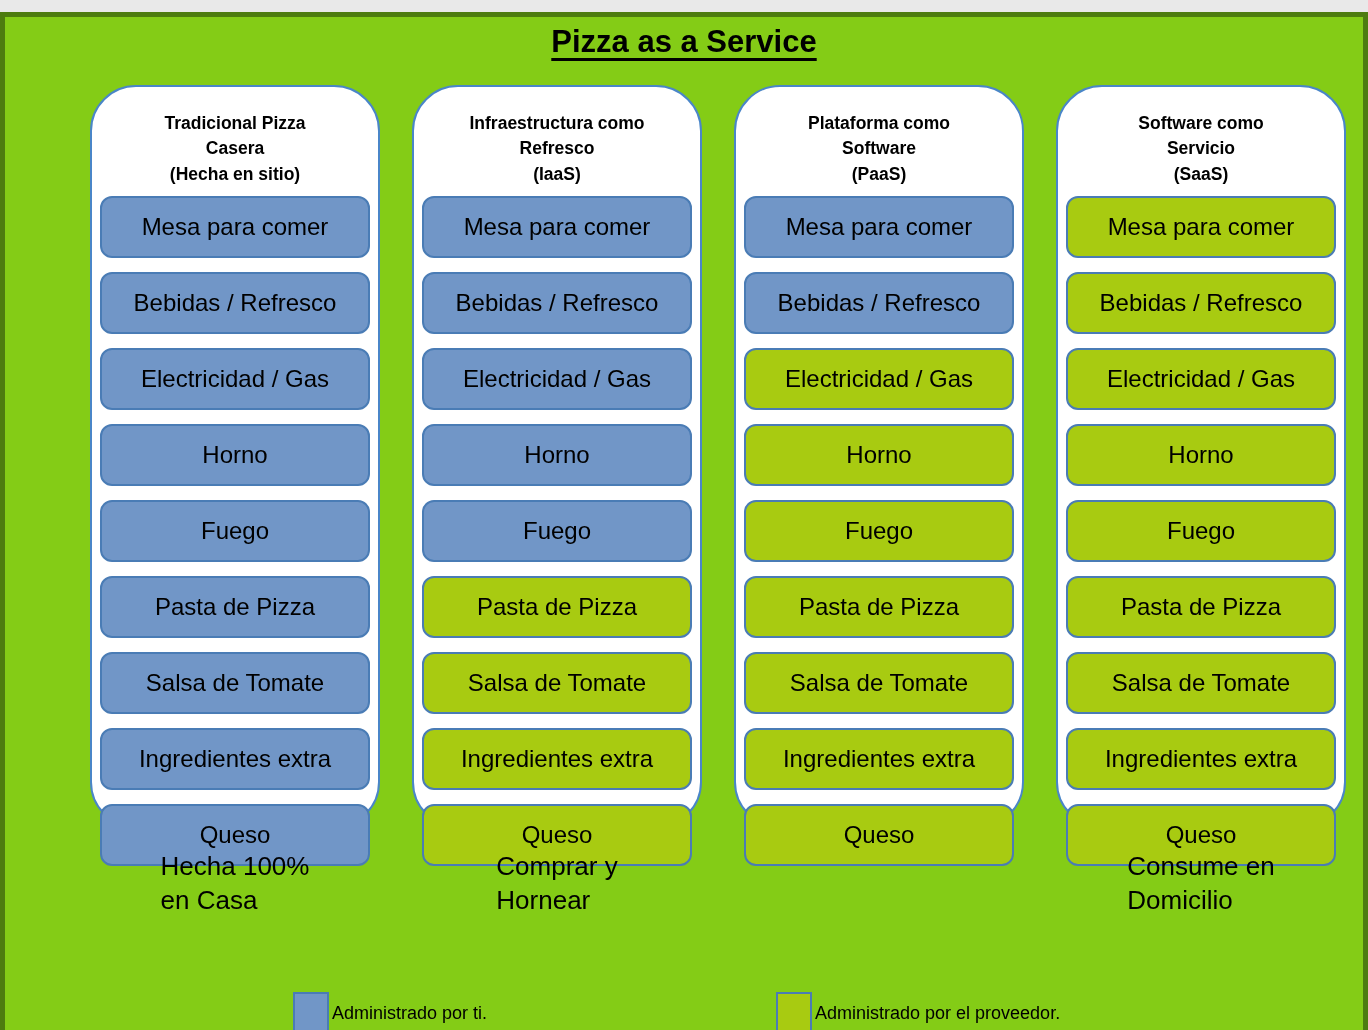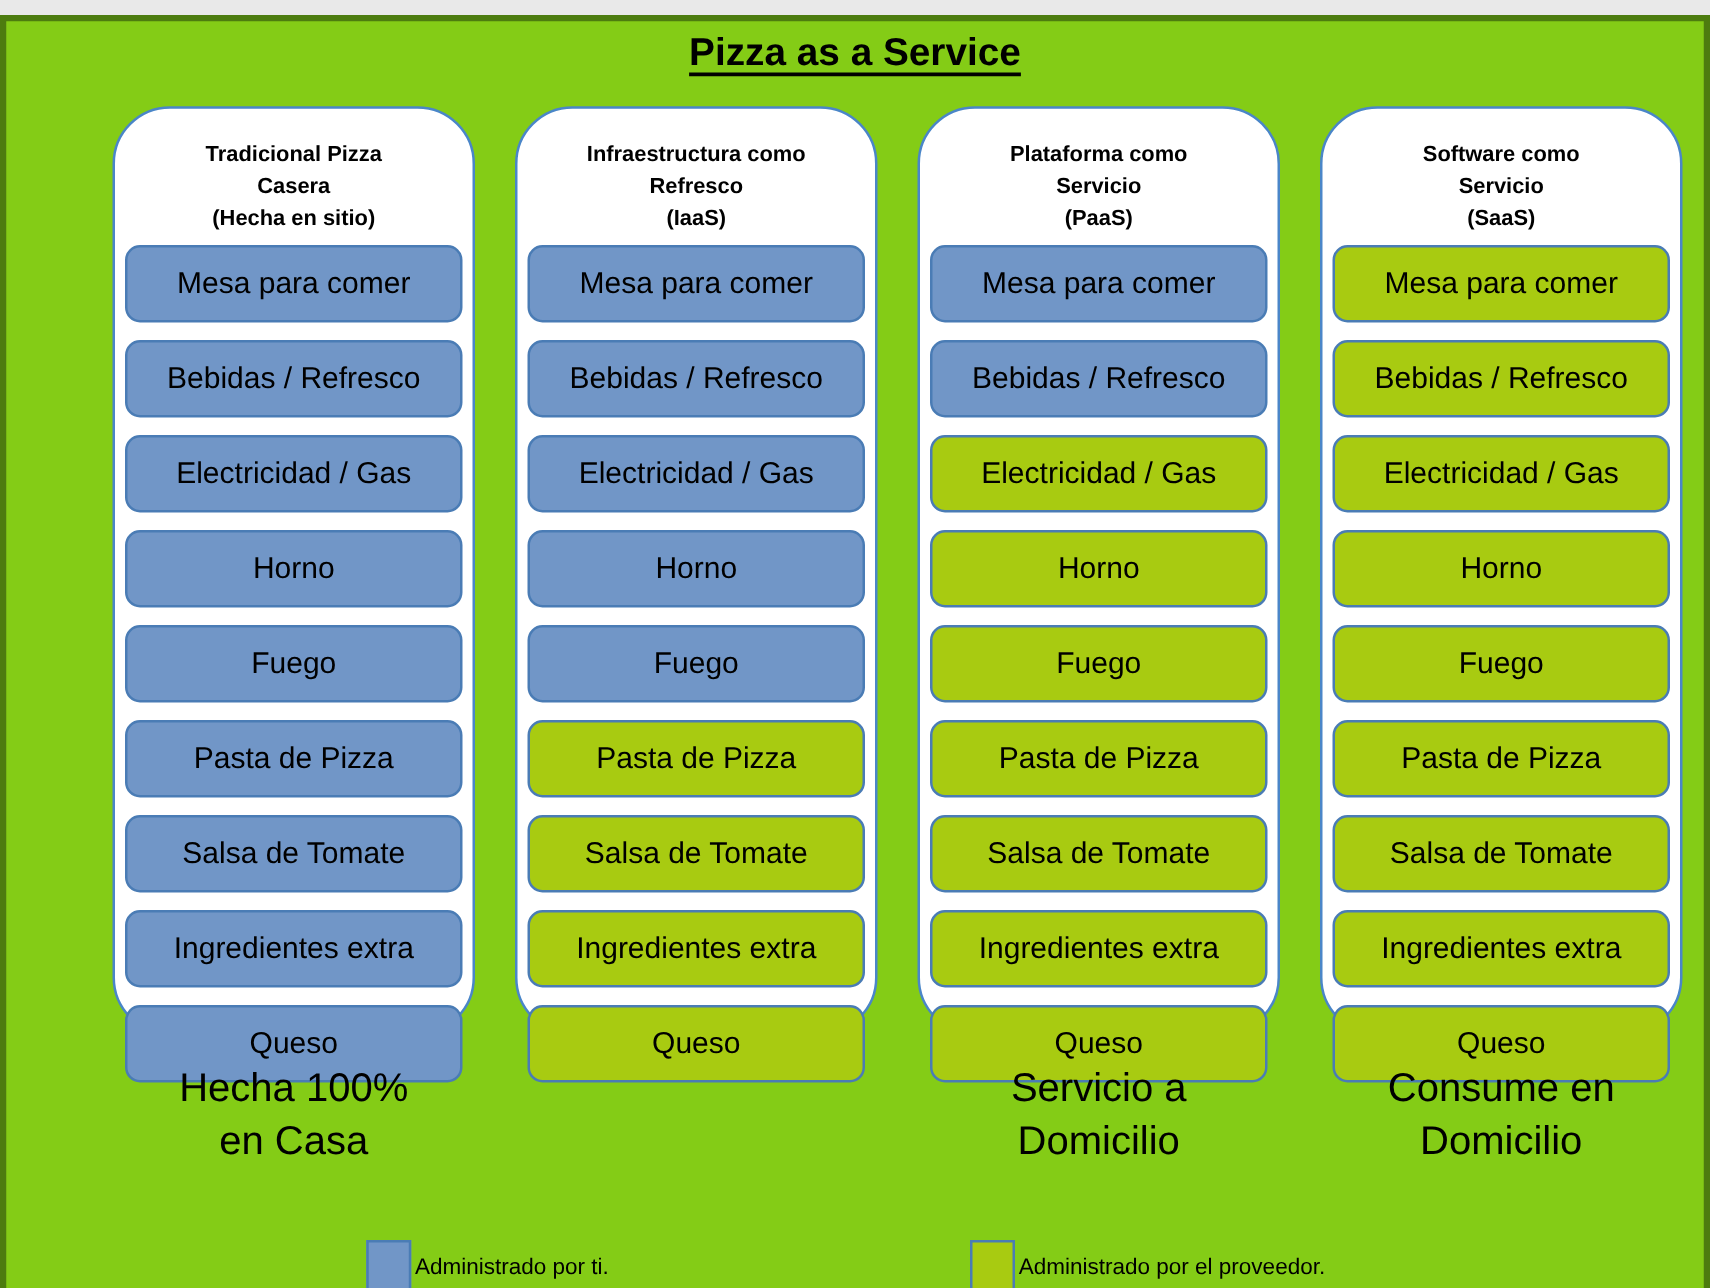--- a/index.html
+++ b/index.html
@@ -56,23 +56,22 @@
     height:62px;
     box-sizing:border-box;
     border:2px solid #4a7cb5;
     border-radius:12px;
     display:flex; align-items:center; justify-content:center;
     font-size:24px;
     text-align:right;
   }
   .col-caption {
     margin-top:22px;
-    font-size:32px;
+    font-size:26px;
     line-height:1.3;
-    text-align:center;
     white-space:pre-line;
   }
   .legend-entry {
     position:absolute; top:974px;
     display:flex; align-items:center;
     height:44px;
     font-size:18px;
   }
   .legend-you { left:288px; }
   .legend-provider { left:771px; }
@@ -132,41 +131,41 @@
           <div class="item" style="background-color: rgb(113, 150, 199);">Bebidas / Refresco</div>
           <div class="item" style="background-color: rgb(113, 150, 199);">Electricidad / Gas</div>
           <div class="item" style="background-color: rgb(113, 150, 199);">Horno</div>
           <div class="item" style="background-color: rgb(113, 150, 199);">Fuego</div>
           <div class="item" style="background-color: rgb(168, 203, 17);">Pasta de Pizza</div>
           <div class="item" style="background-color: rgb(168, 203, 17);">Salsa de Tomate</div>
           <div class="item" style="background-color: rgb(168, 203, 17);">Ingredientes extra</div>
           <div class="item" style="background-color: rgb(168, 203, 17);">Queso</div>
         </div>
       </div>
+      <div class="col-caption">Comprar y
+Hornear</div>
     </div>
 
     <div class="col-wrap">
       <div class="col-box">
         <div class="col-header">Plataforma como
-Servicio
+Software
 (PaaS)</div>
         <div class="col-items">
           <div class="item" style="background-color: rgb(113, 150, 199);">Mesa para comer</div>
           <div class="item" style="background-color: rgb(113, 150, 199);">Bebidas / Refresco</div>
           <div class="item" style="background-color: rgb(168, 203, 17);">Electricidad / Gas</div>
           <div class="item" style="background-color: rgb(168, 203, 17);">Horno</div>
           <div class="item" style="background-color: rgb(168, 203, 17);">Fuego</div>
           <div class="item" style="background-color: rgb(168, 203, 17);">Pasta de Pizza</div>
           <div class="item" style="background-color: rgb(168, 203, 17);">Salsa de Tomate</div>
           <div class="item" style="background-color: rgb(168, 203, 17);">Ingredientes extra</div>
           <div class="item" style="background-color: rgb(168, 203, 17);">Queso</div>
         </div>
       </div>
-      <div class="col-caption">Servicio a
-Domicilio</div>
     </div>
 
     <div class="col-wrap">
       <div class="col-box">
         <div class="col-header">Software como
 Servicio
 (SaaS)</div>
         <div class="col-items">
           <div class="item" style="background-color: rgb(168, 203, 17);">Mesa para comer</div>
           <div class="item" style="background-color: rgb(168, 203, 17);">Bebidas / Refresco</div>

